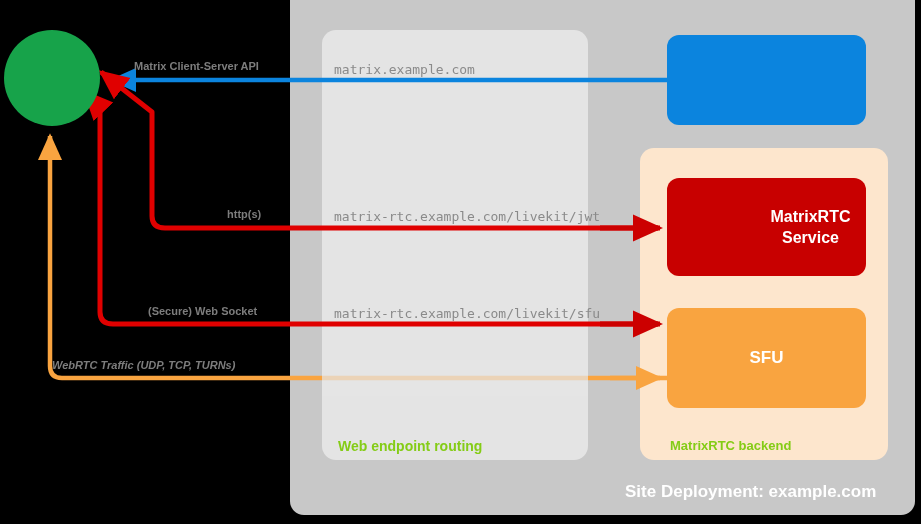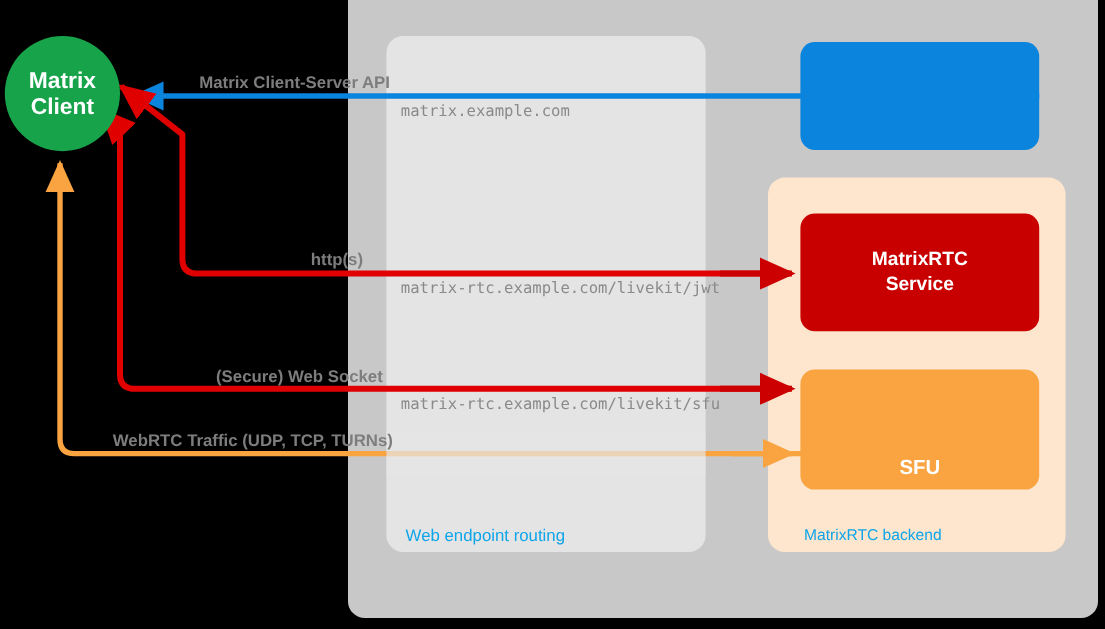--- a/index.html
+++ b/index.html
@@ -15,52 +15,50 @@
   .node-label{
     position:absolute;
     display:flex;align-items:center;justify-content:center;
     text-align:center;
     color:#ffffff;
     font-weight:bold;
     pointer-events:none;
   }
   .panel-caption{
     position:absolute;
-    font-weight:normal;
-    color:#0ea5e9;
+    font-weight:bold;
+    color:#84cc16;
   }
   .deploy-caption{
     position:absolute;
     font-weight:bold;
     color:#ffffff;
     font-size:17px;
     letter-spacing:0px;
   }
   .url-label{
     position:absolute;
     font-family:"DejaVu Sans Mono","Liberation Mono",monospace;
     font-size:13px;
     color:#8a8a8a;
     white-space:nowrap;
-    margin-top:24px;
   }
   .edge-label{
     position:absolute;
-    font-size:14px;
+    font-size:11px;
     font-weight:bold;
     color:#7d7d7d;
     white-space:nowrap;
-    margin-left:32px;
   }
   .circle-label{
     font-size:19px;
     line-height:22px;
   }
   .hs-label{font-size:18px;}
-  .auth-label{font-size:16px;line-height:21px;}
+  .auth-label{font-size:16px;line-height:21px;margin-left:44px;}
   .sfu-label{font-size:17px;}
 </style>
 </head>
 <body>
 
 <div id="stage">
 
   <svg id="svg-layer" viewBox="0 0 921 524" xmlns="http://www.w3.org/2000/svg">
     <defs>
       <marker id="ah-blue" markerWidth="7" markerHeight="7" refX="5.4" refY="3" orient="auto">
@@ -99,45 +97,42 @@
 
     <circle cx="52" cy="78" r="48" fill="#17a34a"></circle>
 
     <rect x="667" y="35" width="199" height="90" rx="12" ry="12" fill="#0b84de"></rect>
 
     <rect x="667" y="178" width="199" height="98" rx="12" ry="12" fill="#c80000"></rect>
 
     <rect x="667" y="308" width="199" height="100" rx="12" ry="12" fill="#f9a440"></rect>
   </svg>
 
-  <div class="node-label circle-label" style="left:4px;top:54px;width:96px;height:50px;flex-direction:column;">
-    <span>Matrix</span>
-    <span>Client</span>
-  </div>
 
 
   <div class="node-label auth-label" style="left:667px;top:178px;width:199px;height:98px;flex-direction:column;">
     <span>MatrixRTC</span>
     <span>Service</span>
   </div>
 
-  <div class="node-label sfu-label" style="left:667px;top:308px;width:199px;height:100px;margin-top:32px;">SFU</div>
+  <div class="node-label sfu-label" style="left:667px;top:308px;width:199px;height:100px;">SFU</div>
 
   <div class="panel-caption" style="left:338px;top:438px;font-size:14px;">Web endpoint routing</div>
 
   <div class="panel-caption" style="left:656px;top:438px;font-size:13px;padding-left:14px;">MatrixRTC backend</div>
 
+  <div class="deploy-caption" style="left:625px;top:482px;">Site Deployment: example.com</div>
 
   <div class="url-label" style="left:334px;top:62px;">matrix.example.com</div>
 
   <div class="url-label" style="left:334px;top:306px;">matrix-rtc.example.com/livekit/sfu</div>
 
   <div class="url-label" style="left:334px;top:209px;">matrix-rtc.example.com/livekit/jwt</div>
 
   <div class="edge-label" style="left:134px;top:60px;">Matrix Client-Server API</div>
 
   <div class="edge-label" style="left:227px;top:208px;">http(s)</div>
 
   <div class="edge-label" style="left:148px;top:305px;">(Secure) Web Socket</div>
 
-  <div class="edge-label" style="left:62px;top:359px;">WebRTC Traffic (UDP, TCP, TURNs)</div>
+  <div class="edge-label" style="left:52px;top:359px;font-style:italic;">WebRTC Traffic (UDP, TCP, TURNs)</div>
 
 </div>
 
 </body></html>

